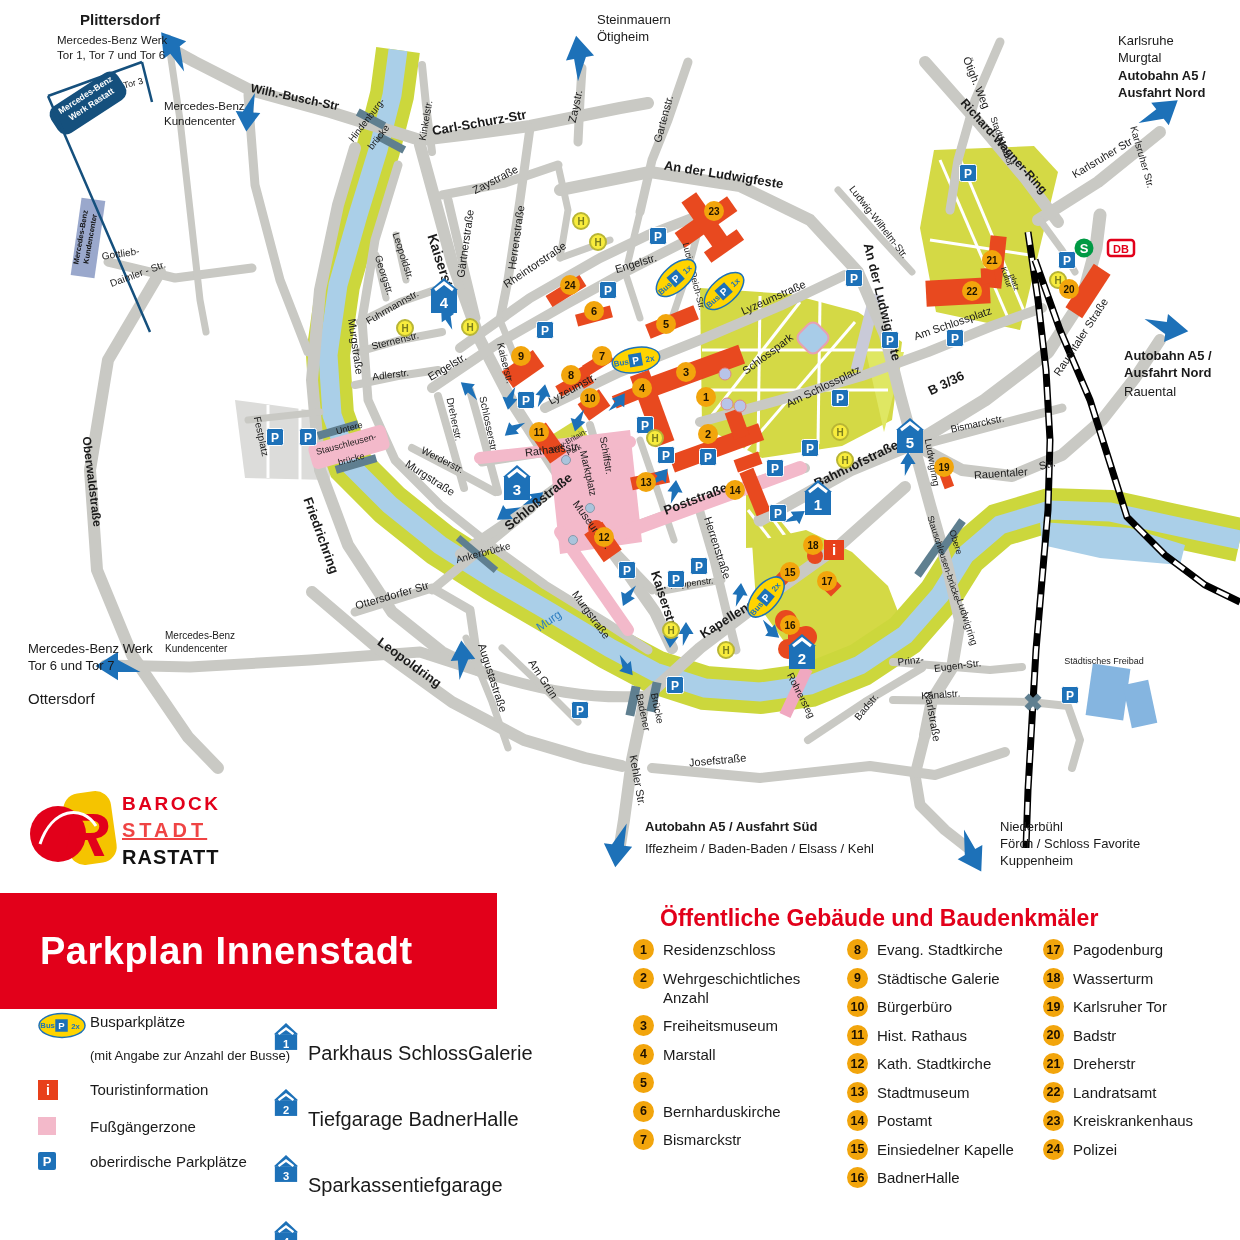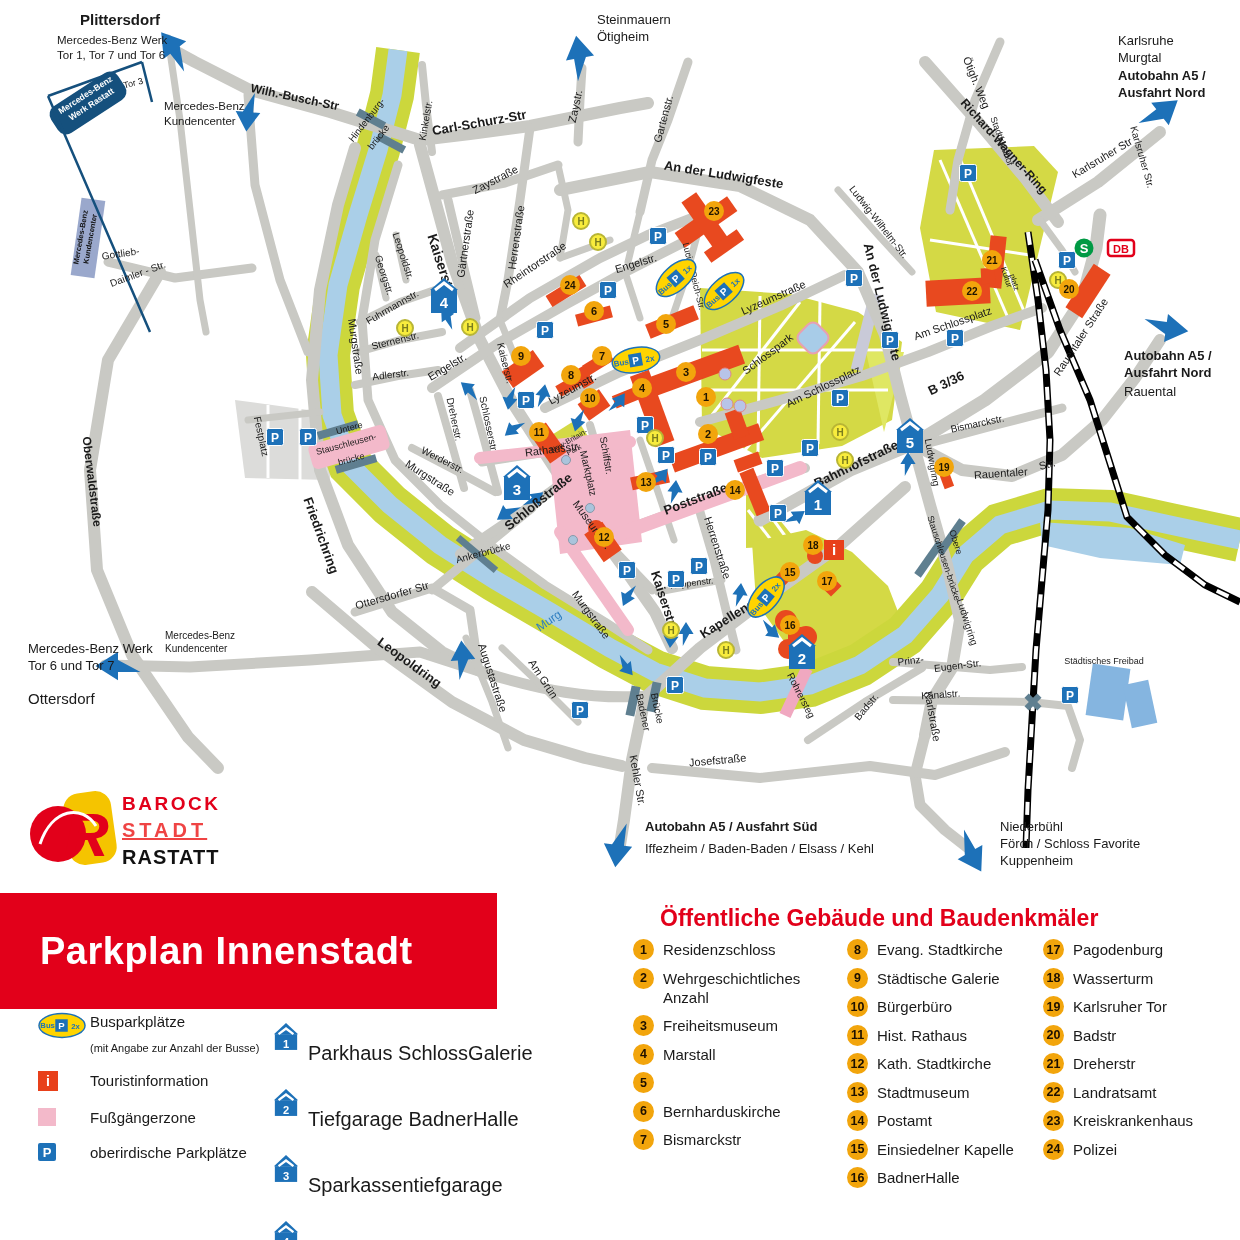--- a/index.html
+++ b/index.html
@@ -23,21 +23,21 @@
   #logo{left:30px;top:786px;display:flex;align-items:flex-start;}
   #logo .lt{line-height:27px;font-weight:bold;font-size:20px;padding-top:4px;}
   #logo .l1{color:#e2001a;letter-spacing:2.5px;font-size:19px;}
   #logo .l2{color:#ef4444;letter-spacing:4px;text-decoration:underline;}
   #logo .l3{color:#111;letter-spacing:1px;}
   
   #legend{left:38px;top:1012px;width:265px;}
   .lrow{display:flex;align-items:flex-start;margin-bottom:17px;}
   .lrow .lic{width:52px;flex:0 0 52px;display:flex;justify-content:flex-start;}
   .lrow .ltx{font-size:15px;padding-top:1px;}
-  .lrow .lsub{font-size:11px;margin-top:12px;}
+  .lrow .lsub{font-size:13px;margin-top:18px;}
   .sq{width:18px;height:18px;display:inline-block;}
   .isq{width:20px;height:20px;background:#e8401a;color:#fff;font-weight:bold;font-size:14px;
        display:inline-flex;align-items:center;justify-content:center;}
   .psq{width:18px;height:18px;background:#1d71b8;color:#fff;font-weight:bold;font-size:13px;
        display:inline-flex;align-items:center;justify-content:center;border-radius:2px;}
   
   #glist{left:273px;top:1010px;width:300px;}
   .grow{display:flex;align-items:center;margin-bottom:11px;}
   .grow .gic{width:26px;flex:0 0 26px;margin-right:9px;}
   .grow .gtx{font-size:20px;margin-top:32px;}

